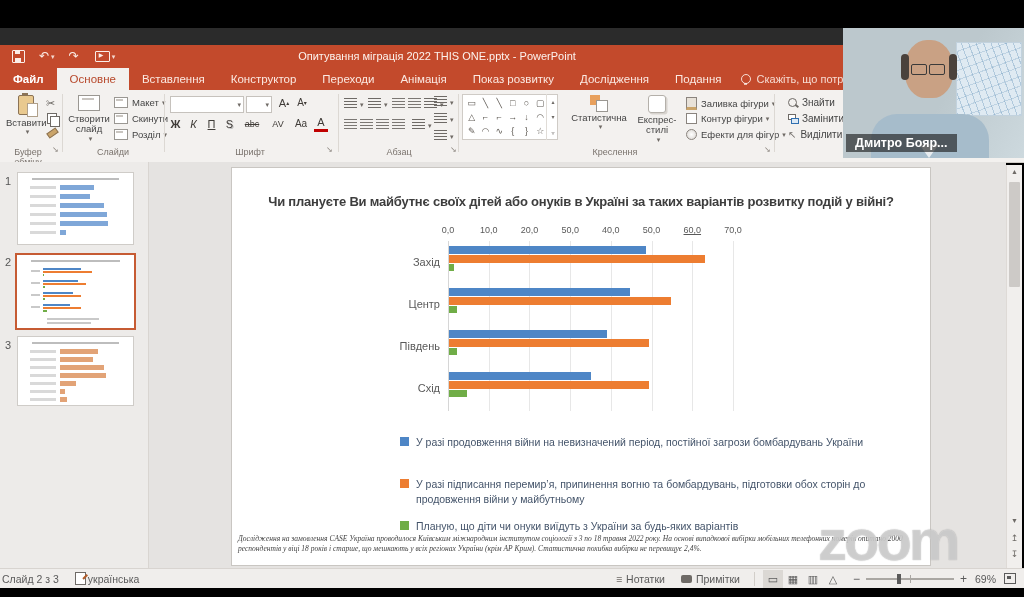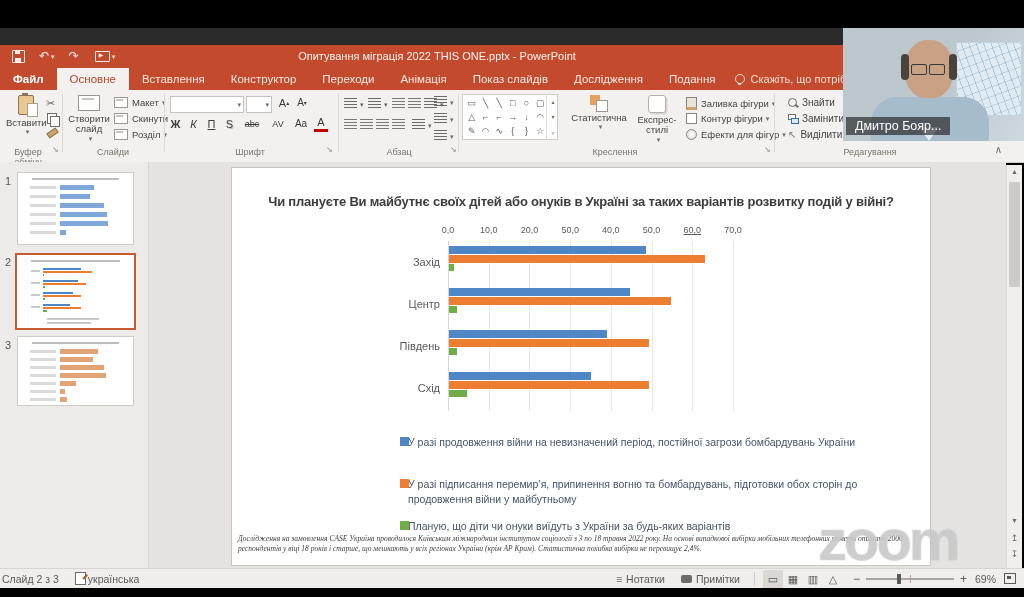--- a/index.html
+++ b/index.html
@@ -86,21 +86,21 @@
          box-shadow:0 0 0 1px #c9c6c2;z-index:2;}
   .sl-title{position:absolute;left:24px;right:24px;top:26px;text-align:center;font-size:13px;font-weight:700;
             color:#3d3d3d;letter-spacing:-0.2px;}
   .tick{position:absolute;width:30px;margin-left:-15px;text-align:center;font-size:9px;color:#595959;top:57px;}
   .grid{position:absolute;top:73px;width:1px;height:170px;background:#e7e7e7;}
   .grid.zero{background:#d6d6d6;}
   .cat{position:absolute;left:118px;width:90px;text-align:right;font-size:11px;color:#595959;}
   .bar{position:absolute;}
   .lgd{position:absolute;left:168px;width:478px;font-size:10.5px;line-height:1.45;color:#44546a;}
   .lgd .sw{position:absolute;left:0;top:2px;width:9px;height:9px;}
-  .lgd .tx{display:block;padding-left:8px;}
+  .lgd .tx{display:block;padding-left:16px;}
   .footnote{position:absolute;left:6px;right:26px;top:366px;font-size:7.5px;font-style:italic;color:#3f3f3f;
             line-height:1.35;font-family:"Liberation Serif",serif;}
   
   #status{position:absolute;left:0;top:568px;width:1024px;height:20px;background:#f0eeec;border-top:1px solid #d8d4d0;
           display:flex;align-items:center;font-size:10.5px;color:#5a5a5a;box-sizing:border-box;}
   .st{margin-left:2px;white-space:nowrap;cursor:default;}
   .spell{width:9px;height:11px;border:1px solid #6e6a66;background:#fff;position:relative;margin-left:16px;flex:none;}
   .spell::after{content:"";position:absolute;left:6px;top:3px;width:6px;height:1.5px;background:#b05c2a;transform:rotate(-45deg);}
   .spacer{flex:1;}
   .bubble{width:11px;height:8px;background:#6e6a66;border-radius:2px;position:relative;margin-left:16px;flex:none;}
@@ -110,22 +110,22 @@
   .view.sel{background:#dbd8d4;}
   .ztrack{width:88px;height:2px;background:#aaa7a3;margin:0 6px;position:relative;cursor:default;}
   .ztrack::before{content:"";position:absolute;left:50%;top:-3px;width:1px;height:8px;background:#aaa7a3;}
   .zthumb{position:absolute;left:35%;top:-4px;width:4px;height:10px;background:#5a5a5a;}
   .zsign{font-size:12px;color:#5a5a5a;cursor:default;}
   .fit{width:10px;height:9px;border:1px solid #5a5a5a;margin:0 8px 0 8px;position:relative;cursor:default;}
   .fit::after{content:"";position:absolute;left:2px;top:2px;width:4px;height:3px;background:#5a5a5a;}
   
   #watermark{position:absolute;left:818px;top:506px;z-index:40;font-size:58px;font-weight:700;letter-spacing:-3px;
              color:rgba(246,246,246,.55);text-shadow:0 0 1px rgba(130,130,130,.8);pointer-events:none;}
-  #webcam{position:absolute;left:843px;top:28px;width:181px;height:113px;z-index:60;overflow:hidden;
-          background:linear-gradient(120deg,#bcc8cd 55%,#cdd9de);}
+  #webcam{position:absolute;left:843px;top:28px;width:181px;height:130px;z-index:60;overflow:hidden;
+          background:linear-gradient(120deg,#bcc8cd 55%,#cdd9de);font-weight:bold;}
   .map{position:absolute;right:2px;top:14px;width:64px;height:72px;background:#dfeaf2;border:1px solid #c2d2de;
        background-image:repeating-linear-gradient(70deg,rgba(90,140,180,.35) 0 1px,transparent 1px 7px),
                         repeating-linear-gradient(-20deg,rgba(90,140,180,.25) 0 1px,transparent 1px 9px);}
   .shoulders{position:absolute;left:28px;bottom:-8px;width:118px;height:52px;background:#a6bccb;border-radius:26px 26px 0 0;}
   .head{position:absolute;left:62px;top:12px;width:48px;height:58px;background:#c9a184;border-radius:46% 46% 42% 42%;}
   .hairL{position:absolute;left:58px;top:26px;width:8px;height:26px;background:#4a423c;border-radius:4px;}
   .hairR{position:absolute;left:106px;top:26px;width:8px;height:26px;background:#4a423c;border-radius:4px;}
   .glasses{position:absolute;left:68px;top:36px;width:36px;height:9px;
            border-left:14px solid transparent;box-sizing:border-box;}
   .glasses::before,.glasses::after{content:"";position:absolute;top:0;width:14px;height:9px;border:1.5px solid #3a3a3a;border-radius:2px;}
@@ -154,21 +154,21 @@
   <div id="title-text">Опитування міграція 2022 THIS ONE.pptx - PowerPoint</div>
 
   <div id="tabs-row">
 
     <div class="tab file">Файл</div>
       <div class="tab active">Основне</div>
       <div class="tab">Вставлення</div>
       <div class="tab">Конструктор</div>
       <div class="tab">Переходи</div>
       <div class="tab">Анімація</div>
-      <div class="tab">Показ слайдів</div>
+      <div class="tab">Показ розвитку</div>
       <div class="tab">Дослідження</div>
       <div class="tab">Подання</div>
       <div id="tellme">
       <span class="bulb"></span>
       <span>Скажіть, що потрібно зробити...</span>
     </div>
   </div>
 
   <div id="ribbon">
 

